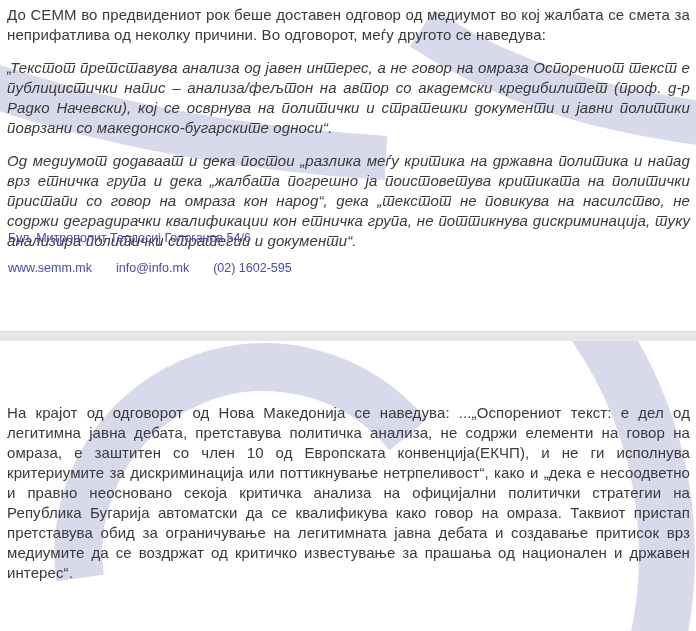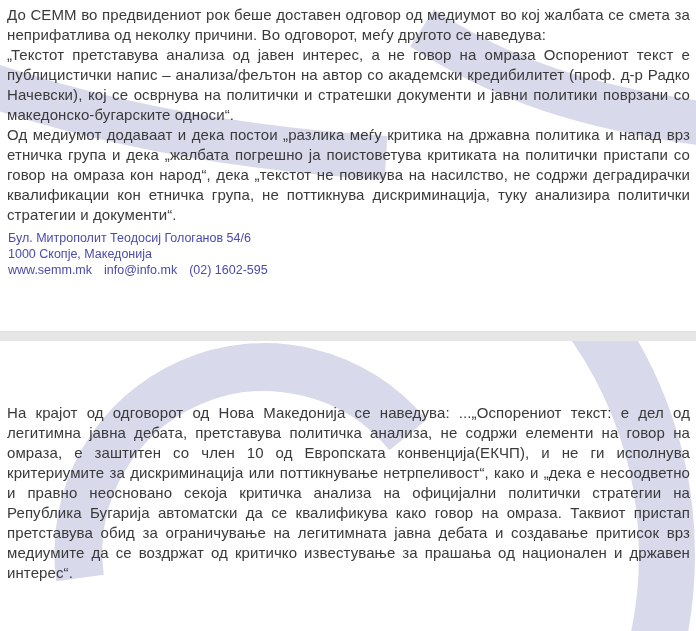--- a/index.html
+++ b/index.html
@@ -20,29 +20,29 @@
   .page-1{top:0;height:331px;}
   .page-2{top:341px;height:290px;}
   .page-divider{position:absolute;left:0;top:331px;width:696px;height:10px;background:var(--divider);border-top:1px solid #dedede;box-sizing:border-box;}
   .wm{position:absolute;left:0;top:0;z-index:0;pointer-events:none;}
   .wm-stroke{stroke:var(--watermark);fill:none;}
   .textlayer{position:absolute;z-index:1;left:7px;right:6px;top:0;}
   .para{
     margin:0;font-size:15px;line-height:20px;text-align:justify;
     color:var(--body-text);letter-spacing:0.1px;
   }
-  .para + .para{margin-top:0;}
+  .para + .para{margin-top:13px;font-style:italic;}
   .gap-sm{margin-top:11px;}
   .p1-text{top:5px;}
   .p2-text{top:62px;}
   .footer{
     position:absolute;z-index:1;left:8px;top:230px;
     color:var(--footer-text);font-size:12.5px;line-height:16px;
   }
-  .footer-contacts{display:flex;gap:12px;}
+  .footer-contacts{display:flex;gap:24px;margin-top:14px;}
   .doc-link{color:var(--link);font-weight:bold;text-decoration:underline;cursor:pointer;}
 </style>
 </head>
 <body>
 
 <div class="screenshot">
 
   <div class="page page-1">
     <svg class="wm" width="696" height="331" viewBox="0 0 696 331" aria-hidden="true">
       <path class="wm-stroke" stroke-width="44" d="M -30 78 C 110 128, 260 150, 386 158"></path>
@@ -50,21 +50,20 @@
     </svg>
 
     <div class="textlayer p1-text">
       <p class="para">До СЕММ во предвидениот рок беше доставен одговор од медиумот во кој жалбата се смета за неприфатлива од неколку причини. Во одговорот, меѓу другото се наведува:</p>
       <p class="para">„Текстот претставува анализа од јавен интерес, а не говор на омраза Оспорениот текст е публицистички напис – анализа/фељтон на автор со академски кредибилитет (проф. д-р Радко Начевски), кој се осврнува на политички и стратешки документи и јавни политики поврзани со македонско-бугарските односи“.</p>
       <p class="para gap-sm">Од медиумот додаваат и дека постои „разлика меѓу критика на државна политика и напад врз етничка група и дека „жалбата погрешно ја поистоветува критиката на политички пристапи со говор на омраза кон народ“, дека „текстот не повикува на насилство, не содржи деградирачки квалификации кон етничка група, не поттикнува дискриминација, туку анализира политички стратегии и документи“.</p>
     </div>
 
     <div class="footer">
       <div>Бул. Митрополит Теодосиј Гологанов 54/6</div>
-      <div>1000 Скопје, Македонија</div>
       <div class="footer-contacts">
         <span>www.semm.mk</span>
         <span>info@info.mk</span>
         <span>(02) 1602-595</span>
       </div>
     </div>
   </div>
 
   <div class="page-divider"></div>
 

